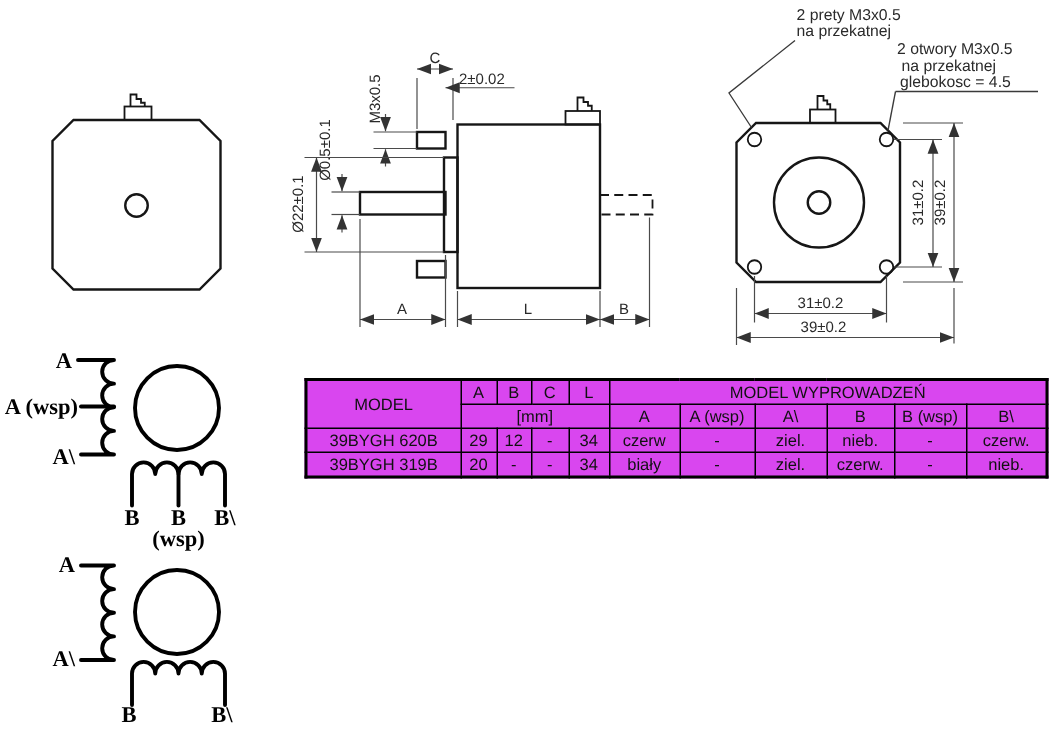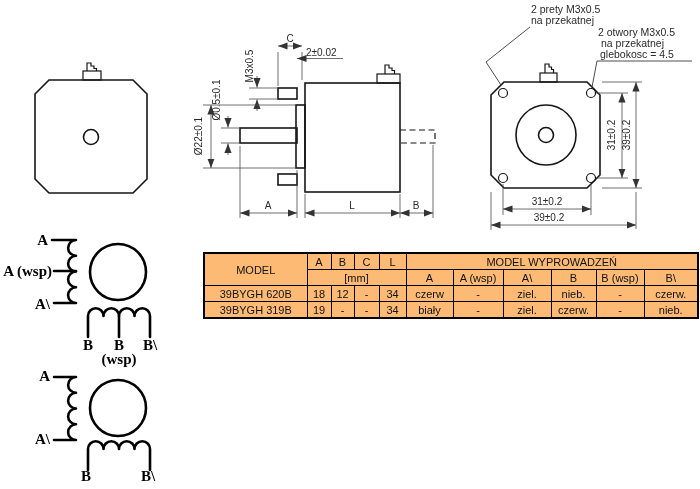--- a/index.html
+++ b/index.html
@@ -8,21 +8,21 @@
   svg{position:absolute;left:0;top:0;}
   .outline{fill:none;stroke:#161616;stroke-width:1.6;}
   .outline2{fill:none;stroke:#161616;stroke-width:1.2;}
   .thin{fill:none;stroke:#4a4a4a;stroke-width:0.8;}
   .leader{fill:none;stroke:#3a3a3a;stroke-width:0.9;}
   .wire{fill:none;stroke:#000;stroke-width:2.6;stroke-linecap:round;stroke-linejoin:round;}
   text.dim{font:10px "Liberation Sans",sans-serif;fill:#2a2a2a;}
   text.note{font:10.5px "Liberation Sans",sans-serif;fill:#2a2a2a;}
   text.wlabel{font:bold 15px "Liberation Serif",serif;fill:#000;}
   .spec-table{position:absolute;left:203px;top:252px;border-collapse:collapse;table-layout:fixed;
-              background:#fdba74;border:2px solid #000;font:11px "Liberation Sans",sans-serif;color:#111;}
+              background:#d946ef;border:2px solid #000;font:11px "Liberation Sans",sans-serif;color:#111;}
   .spec-table td,.spec-table th{border:1px solid #000;text-align:center;vertical-align:middle;
               padding:0 1px;height:15px;font-weight:normal;overflow:hidden;white-space:nowrap;}
 </style>
 </head>
 <body>
 
 <div id="stage">
 
 <svg width="700" height="489" viewBox="0 0 700 489">
   <defs>
@@ -195,34 +195,34 @@
       <th colspan="4">[mm]</th>
       <th>A</th>
       <th>A (wsp)</th>
       <th>A\</th>
       <th>B</th>
       <th>B (wsp)</th>
       <th>B\</th>
     </tr>
     <tr>
       <td>39BYGH 620B</td>
-      <td>18</td>
+      <td>29</td>
       <td>12</td>
       <td>-</td>
       <td>34</td>
       <td>czerw</td>
       <td>-</td>
       <td>ziel.</td>
       <td>nieb.</td>
       <td>-</td>
       <td>czerw.</td>
     </tr>
     <tr>
       <td>39BYGH 319B</td>
-      <td>19</td>
+      <td>20</td>
       <td>-</td>
       <td>-</td>
       <td>34</td>
       <td>biały</td>
       <td>-</td>
       <td>ziel.</td>
       <td>czerw.</td>
       <td>-</td>
       <td>nieb.</td>
     </tr>

